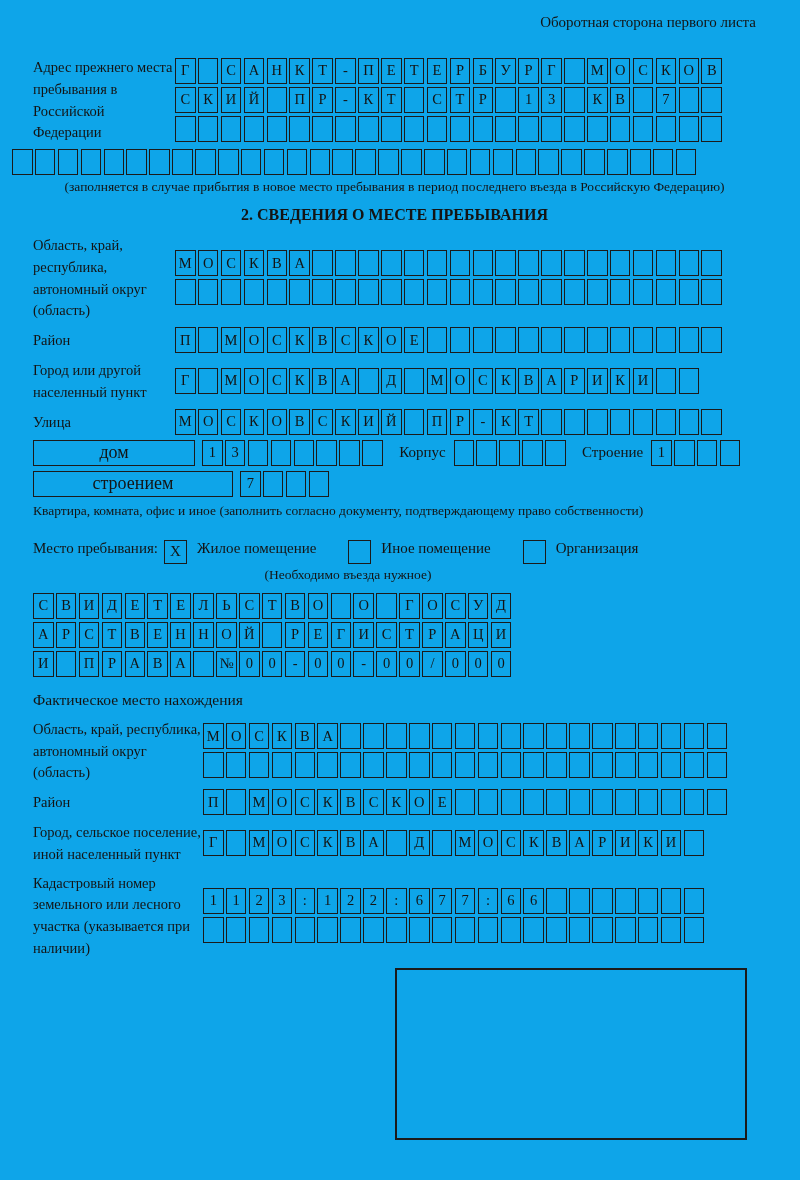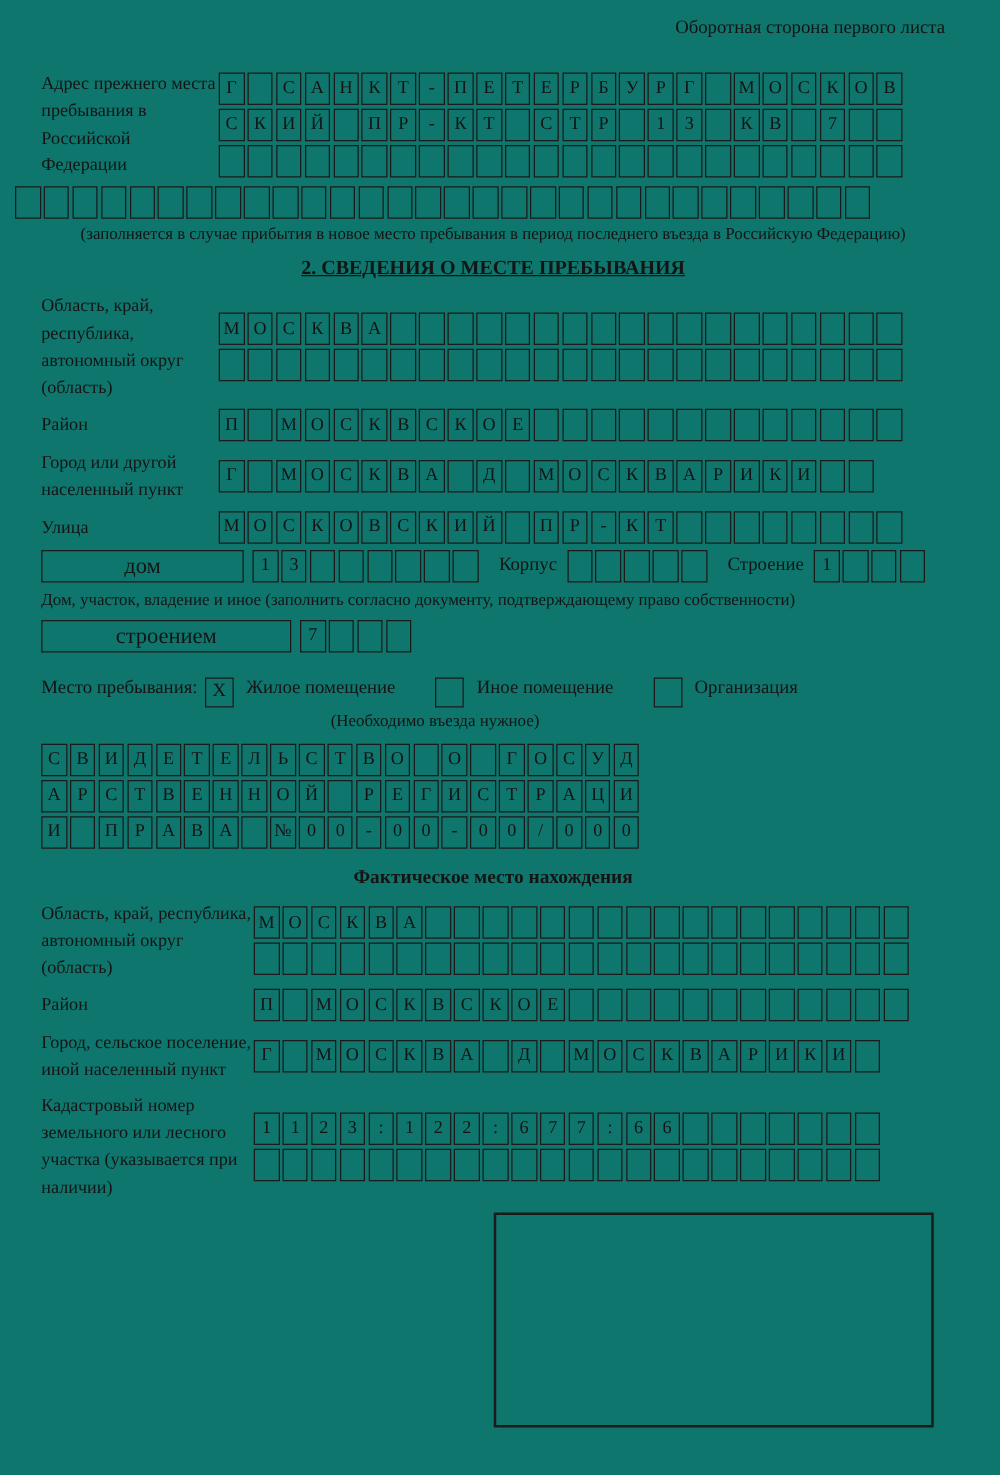--- a/index.html
+++ b/index.html
@@ -1,37 +1,37 @@
 <!DOCTYPE html>
 <html><head>
 <meta charset="utf-8">
 <style>
   html,body{margin:0;padding:0;background:#fff;}
   body{width:800px;font-family:"Liberation Serif","DejaVu Serif",serif;color:#141414;}
-  .page{width:800px;height:1180px;box-sizing:border-box;padding:14px 44px 0 33px;overflow:hidden;background:#0f766e;}
+  .page{width:800px;height:1180px;box-sizing:border-box;padding:14px 44px 0 33px;overflow:hidden;background:#0ea5e9;}
 
   .header-note{text-align:right;font-size:15px;margin-bottom:24px;}
 
   .field{display:flex;align-items:center;margin-bottom:5px;}
   .flabel{font-size:14.5px;line-height:1.5;flex:0 0 142px;padding-top:2px;}
   .flabel.wide{flex:0 0 170px;}
   .flabel.doc{flex:0 0 215px;}
   .rows{display:flex;flex-direction:column;gap:3px;}
 
   .cellrow{display:flex;}
   .cell{width:18.5px;height:24px;border:1.6px solid #1b1b1b;margin-right:2.4px;display:flex;
         align-items:center;justify-content:center;font-size:14.5px;flex:0 0 auto;box-sizing:content-box;}
   .cellrow.fullwidth{margin-left:-21px;margin-top:1px;}
 
   .caption{font-size:13.5px;line-height:1.35;}
   .caption.center{text-align:center;margin:3px 0 10px 0;}
   .caption.left{margin:2px 0 7px 0;}
 
-  .section-title{font-weight:bold;font-size:16px;text-align:center;margin:2px 0 9px 0;text-decoration:underline;}
-  .sub-title{font-weight:bold;font-size:15.5px;text-align:center;margin:14px 0 8px 0;}
+  .section-title{font-weight:bold;font-size:16px;text-align:center;margin:2px 0 9px 0;}
+  .sub-title{font-weight:normal;font-size:15.5px;text-align:left;margin:14px 0 8px 0;}
   .sub-note{font-size:13.5px;text-align:center;line-height:1.5;margin-bottom:8px;}
 
   .inline-row{display:flex;align-items:center;margin-bottom:5px;}
   .named-box{border:1.7px solid #1b1b1b;height:24px;display:flex;align-items:center;justify-content:center;
              font-size:18px;box-sizing:content-box;}
   .box-dom{width:160px;margin-right:7px;}
   .box-kv{width:198px;margin-right:7px;}
   .mid-label{font-size:15px;padding:0 8px 0 14px;}
 
   .stay-row{display:flex;align-items:flex-start;margin:20px 0 2px 0;font-size:15px;}
@@ -336,31 +336,31 @@
         <span class="cell"></span>
       </div>
     <div class="mid-label">Строение</div>
     <div class="cellrow">
         <span class="cell">1</span>
         <span class="cell"></span>
         <span class="cell"></span>
         <span class="cell"></span>
       </div>
   </div>
-  <div class="caption left">Дом, участок, владение и иное (заполнить согласно документу, подтверждающему право собственности)</div>
 
   <div class="inline-row">
     <div class="named-box box-kv">строением</div>
     <div class="cellrow">
         <span class="cell">7</span>
         <span class="cell"></span>
         <span class="cell"></span>
         <span class="cell"></span>
       </div>
   </div>
+  <div class="caption left">Квартира, комната, офис и иное (заполнить согласно документу, подтверждающему право собственности)</div>
 
   <div class="stay-row">
     <span>Место пребывания:</span>
     <span class="chk">X</span>
     <span class="stay-label">Жилое помещение</span>
     <span class="chk"></span>
     <span class="stay-label">Иное помещение</span>
     <span class="chk"></span>
     <span class="stay-label">Организация</span>
   </div>

